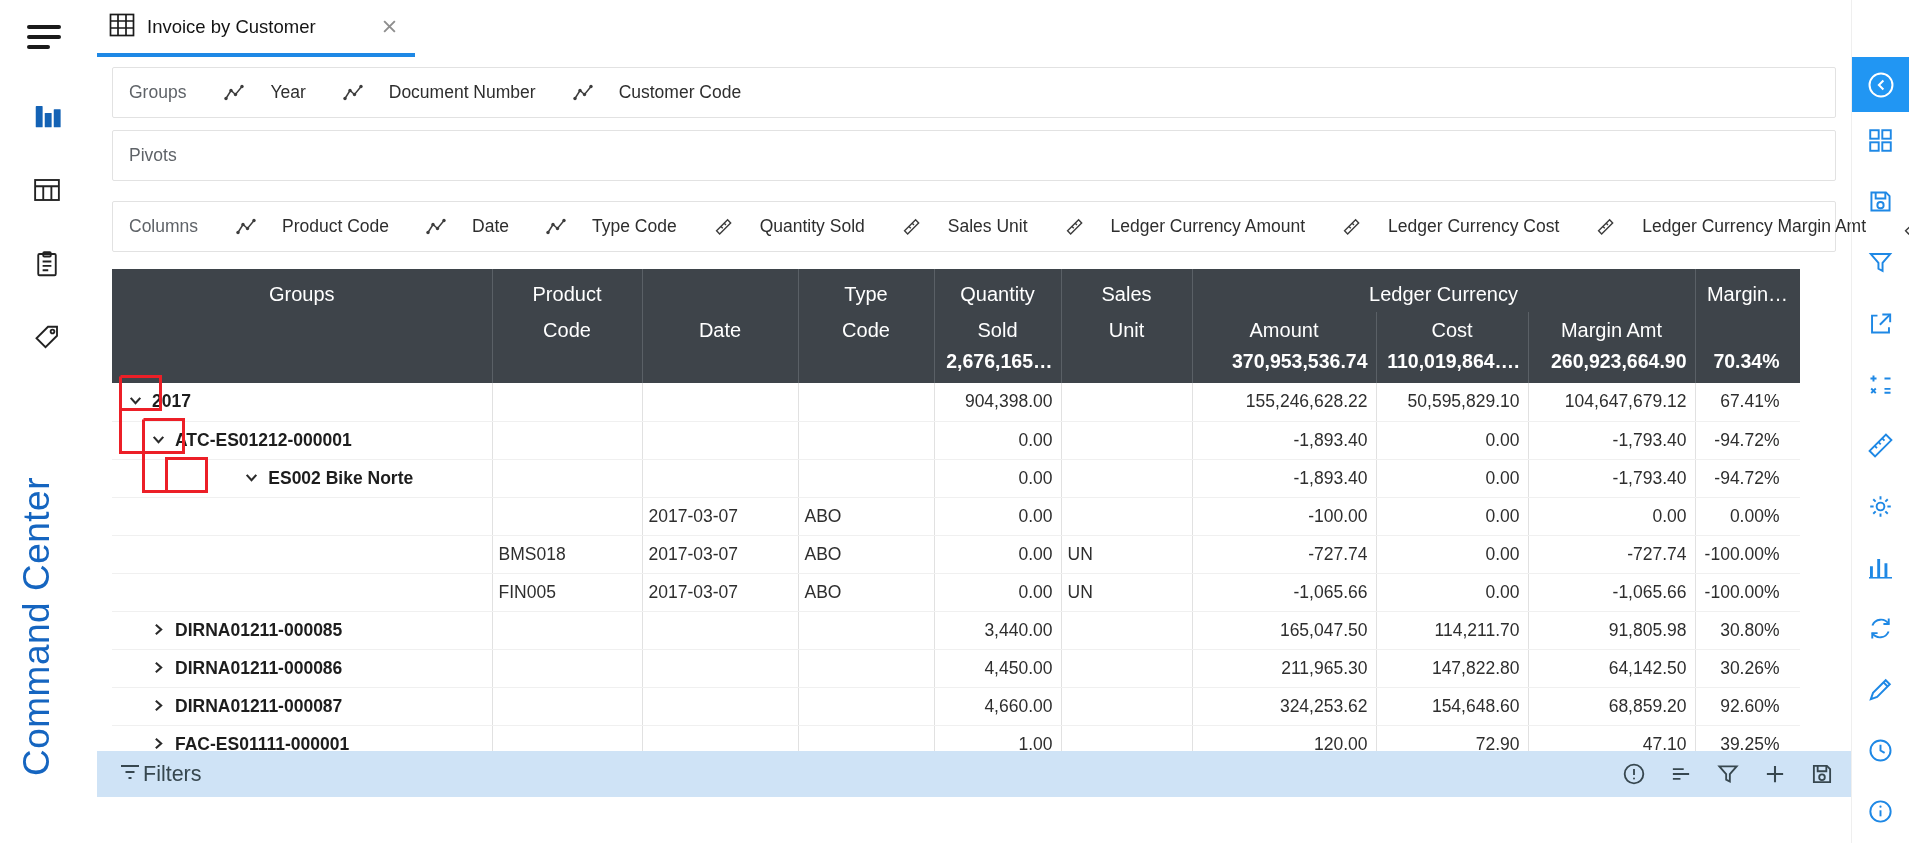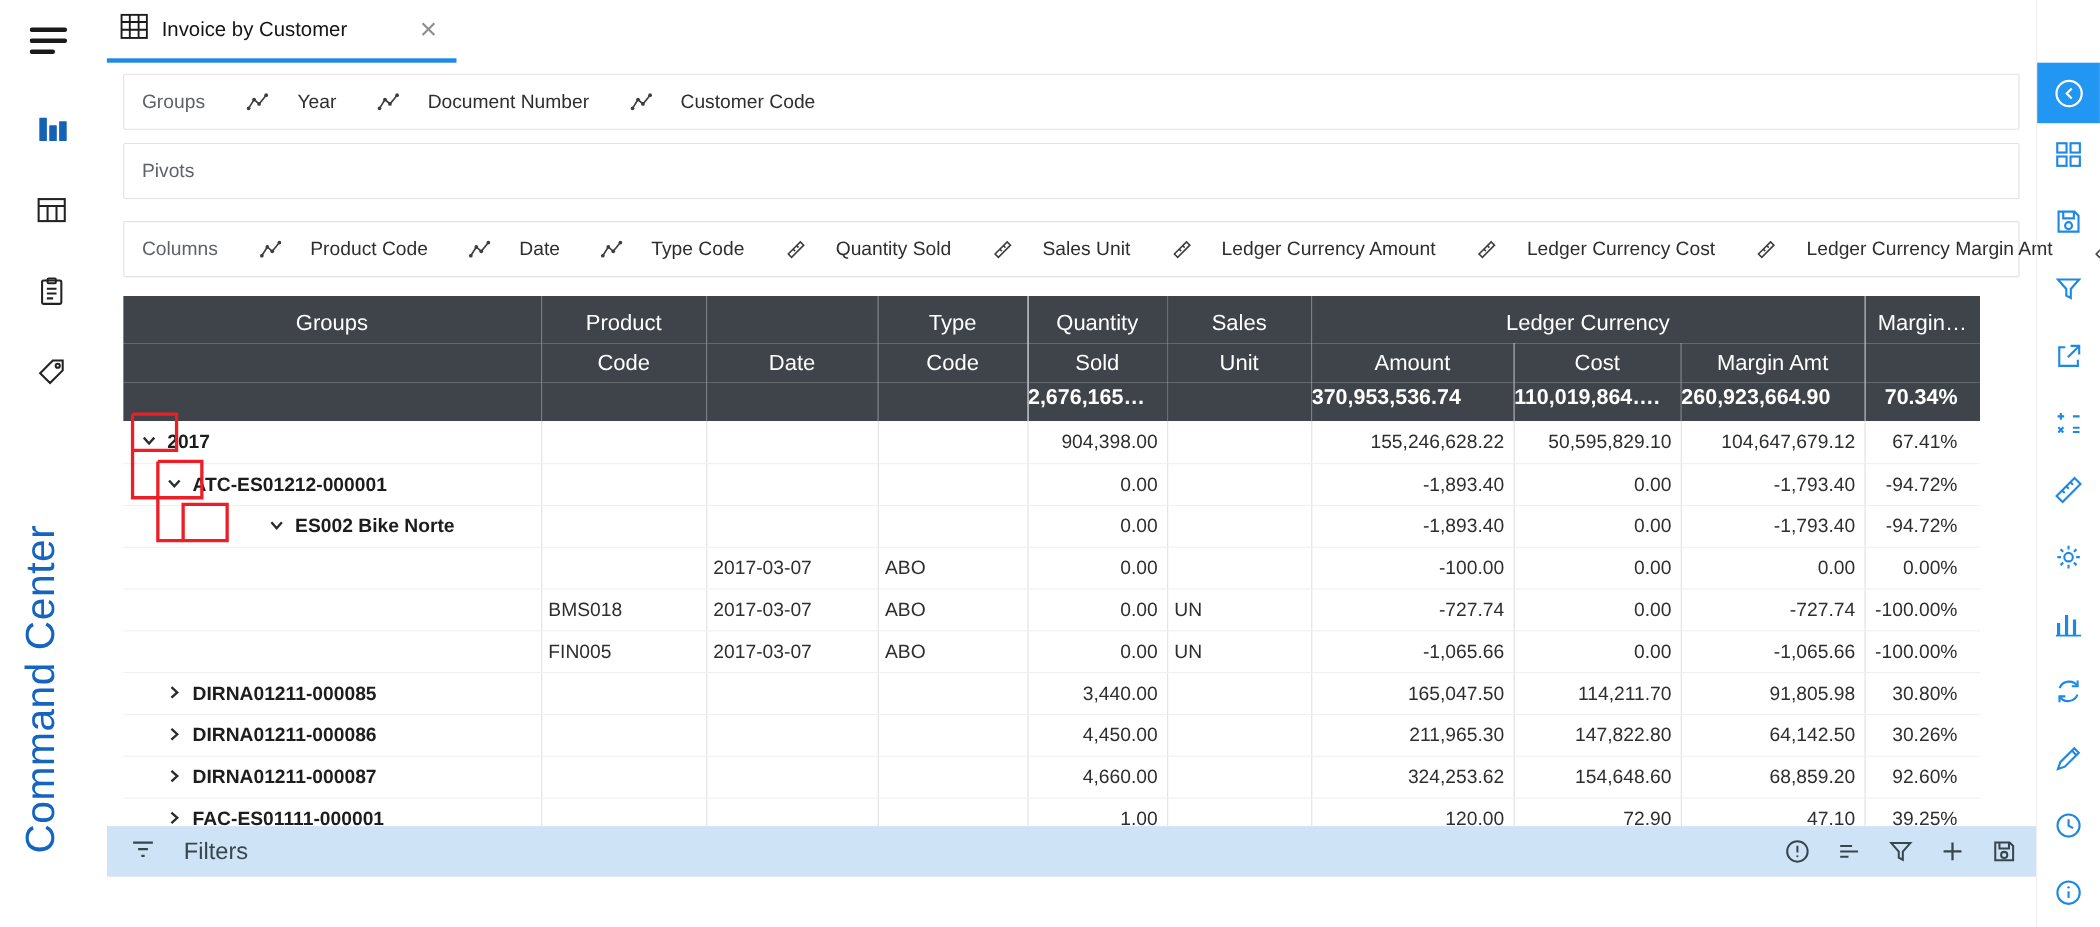--- a/index.html
+++ b/index.html
@@ -38,36 +38,36 @@
   
   .grid-viewport{margin-top:17px;width:1688px;height:482px;overflow:hidden}
   table.grid{border-collapse:collapse;table-layout:fixed;width:1688px}
   thead th{background:#3e444a;color:#fff;font-weight:500;font-size:20px;
     border-right:1px solid #5a6066;text-align:center;vertical-align:middle;
     white-space:nowrap;overflow:hidden;cursor:pointer}
   thead th:last-child{border-right:1px solid #3e444a}
   tr.h1 th{height:43px;padding-top:8px}
   tr.h2 th{height:36px}
   tr.h3 th{height:35px;font-weight:600;font-size:19.5px;padding-bottom:8px}
-  th.num{text-align:left;padding-right:8px}
+  th.num{text-align:right;padding-right:8px}
   th.num-pct{text-align:right;padding-right:20px}
   tbody td{height:38px;font-size:17.5px;color:#2e2e2e;border-right:1px solid #e1e1e1;
     border-bottom:1px solid #f0f0f0;padding:0 8px 0 6px;white-space:nowrap;overflow:hidden;
     background:#fff}
   tbody tr{cursor:pointer}
   td.c-group{font-weight:700;color:#1d1d1d}
   td.c-num{text-align:right;padding-right:8px}
   tbody td:last-child{padding-right:20px}
   .chev{display:inline-block;width:17px;height:17px;margin-right:8px;vertical-align:-2px;cursor:pointer}
   .chev svg{display:block}
   .chev-right svg{transform:rotate(-90deg)}
 
   
   .filters-bar{height:46px;background:#cfe3f6;display:flex;align-items:center;padding:0 16px 0 20px}
-  .filters-label{font-size:21.5px;color:#37474f;font-weight:500;margin-left:24px}
+  .filters-label{font-size:21.5px;color:#37474f;font-weight:500;margin-left:0}
   .filters-actions{margin-left:auto;display:flex;align-items:center;gap:21px}
   .filters-actions > span{display:inline-flex;cursor:pointer}
 
   
   .right-rail{flex:0 0 58px;width:58px;border-left:1px solid #efefef;display:flex;
     flex-direction:column;align-items:center}
   .rail-top-btn{margin-top:57px;width:58px;height:55px;background:#2196f3;display:flex;
     align-items:center;justify-content:center;cursor:pointer}
   .rail-icons{margin-top:14px;display:flex;flex-direction:column;align-items:center;gap:32px}
   .rail-icons > span{display:inline-flex;cursor:pointer}

